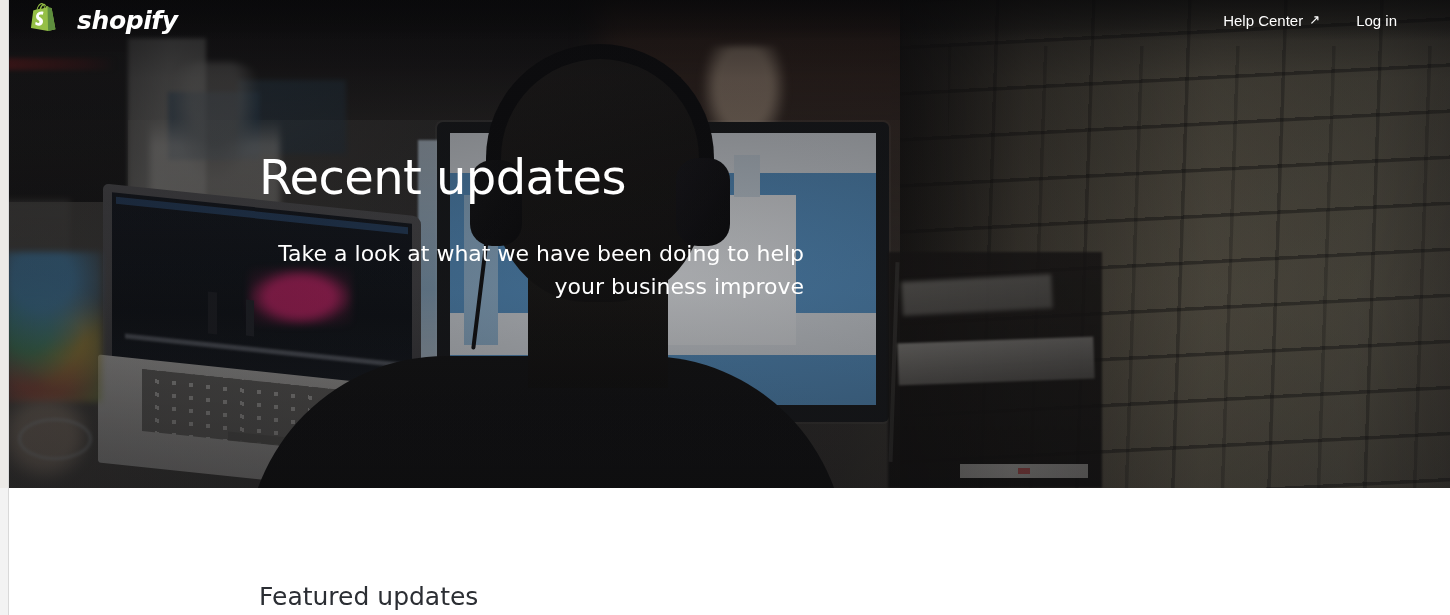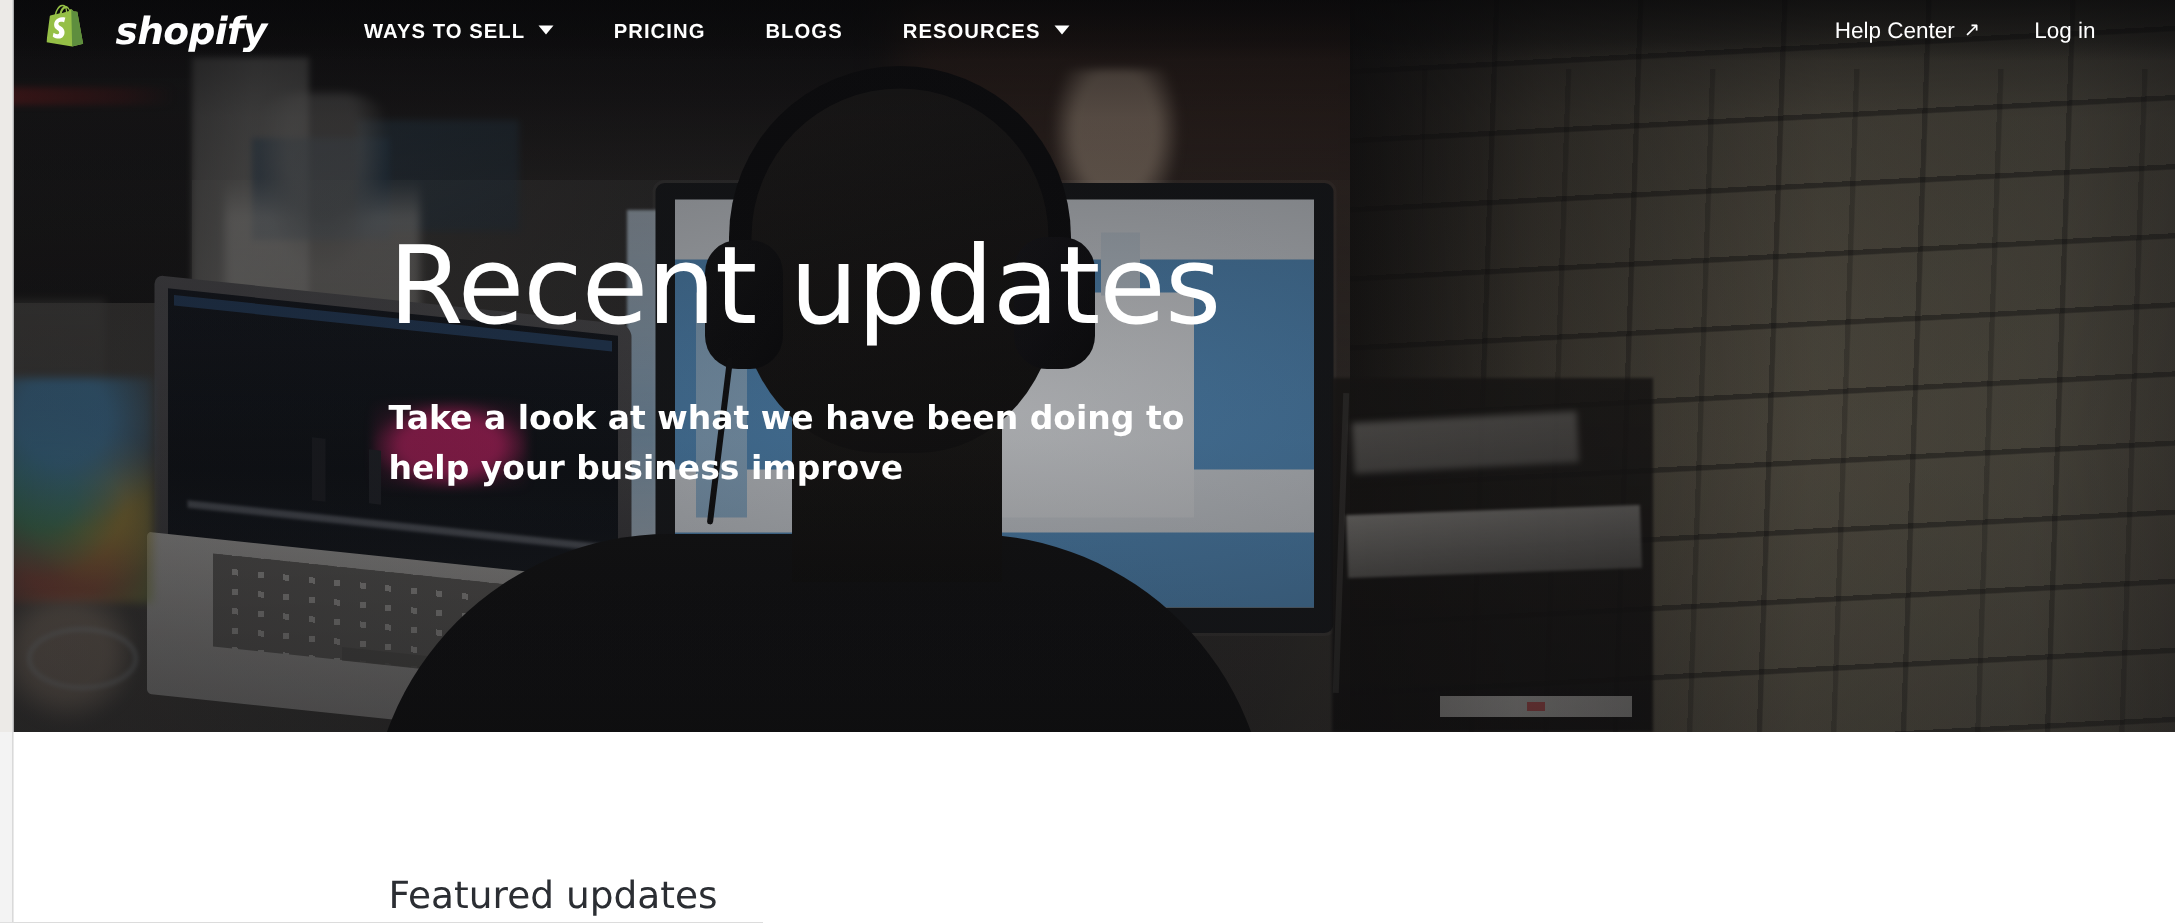--- a/index.html
+++ b/index.html
@@ -529,35 +529,36 @@
   
   .hero-copy {
     position: absolute;
     left: 259px;
     top: 152px;
     z-index: 20;
     width: 640px;
   }
   .hero-title {
     color: #ffffff;
-    font-size: 72px;
+    font-size: 48px;
     font-weight: normal;
     line-height: 1.08;
     letter-spacing: -0.6px;
     font-family: "DejaVu Sans", sans-serif;
     margin: 0;
   }
   .hero-sub {
     color: #ffffff;
     font-size: 22px;
-    font-weight: bold;
+    font-weight: normal;
     line-height: 1.52;
     margin-top: 33px;
     max-width: 545px;
     font-family: "DejaVu Sans", sans-serif;
+    text-align: right;
   }
 
   
   .content-section {
     position: absolute;
     left: 0; top: 488px;
     width: 1450px;
     height: 127px;
     background: #ffffff;
   }
@@ -662,36 +663,20 @@
       <span class="logo-bag">
         <svg width="26" height="30" viewBox="0 0 26 30" aria-hidden="true">
           <path d="M20.6 5.1c-.02-.13-.13-.2-.23-.21-.1-.01-2.1-.16-2.1-.16s-1.4-1.38-1.55-1.53c-.15-.15-.44-.11-.56-.07 0 0-.29.09-.78.24-.08-.27-.2-.6-.38-.93C14.45 1.3 13.6.75 12.58.75h-.1c-.03-.04-.06-.07-.09-.1C11.93.21 11.37 0 10.7.02 9.4.06 8.1 1 7.05 2.66c-.74 1.17-1.3 2.64-1.46 3.78-1.49.46-2.53.78-2.55.79-.75.24-.78.26-.87 .97C2.1 8.73 0 25.1 0 25.1l17.1 2.96 7.4-1.84S20.62 5.23 20.6 5.1zM15 4.27c-.37.11-.79.25-1.25.39 0-.66-.09-1.58-.4-2.37 .98.18 1.46 1.3 1.65 1.98zm-2.09.65c-.84.26-1.77.55-2.7.84 .26-1 .76-2 1.37-2.65 .23-.24.55-.51.92-.67 .36.75.44 1.8.41 2.48zM10.73 1.2c .3 0 .55.06.76.2-.35.18-.69.44-1 .79-.82.88-1.45 2.25-1.7 3.57-.77.24-1.52.47-2.21.68 .44-2.07 2.18-5.19 4.15-5.24z" fill="#95bf46"></path>
           <path d="M20.37 4.89c-.1-.01-2.1-.16-2.1-.16s-1.4-1.38-1.55-1.53c-.06-.06-.13-.09-.21-.1L17.1 27.99l7.4-1.84S20.62 5.23 20.6 5.1c-.02-.13-.13-.2-.23-.21z" fill="#5e8e3e"></path>
           <path d="M12.57 8.73l-.86 3.22s-.96-.44-2.1-.37c-1.67.11-1.69 1.16-1.67 1.43 .09 1.43 3.86 1.74 4.07 5.1 .17 2.64-1.4 4.45-3.66 4.59-2.71.17-4.2-1.43-4.2-1.43l.58-2.44s1.5 1.13 2.7 1.05c.79-.05 1.07-.69 1.04-1.14-.12-1.87-3.18-1.76-3.38-4.83-.16-2.59 1.54-5.21 5.29-5.45 1.44-.09 2.19.28 2.19.28z" fill="#fff"></path>
         </svg>
       </span>
       <span class="logo-word">shopify</span>
     </a>
 
-    <div class="nav-main">
-      <a class="nav-item" href="#">
-        <span>WAYS TO SELL</span>
-        <span class="caret"></span>
-      </a>
-      <a class="nav-item" href="#">
-        <span>PRICING</span>
-      </a>
-      <a class="nav-item" href="#">
-        <span>BLOGS</span>
-      </a>
-      <a class="nav-item" href="#">
-        <span>RESOURCES</span>
-        <span class="caret"></span>
-      </a>
-    </div>
 
     <div class="nav-right">
       <a class="nav-link-plain" href="#">
         <span>Help Center</span>
         <span class="ext-arrow">↗</span>
       </a>
       <a class="nav-link-plain" href="#">
         <span>Log in</span>
       </a>
     </div>

